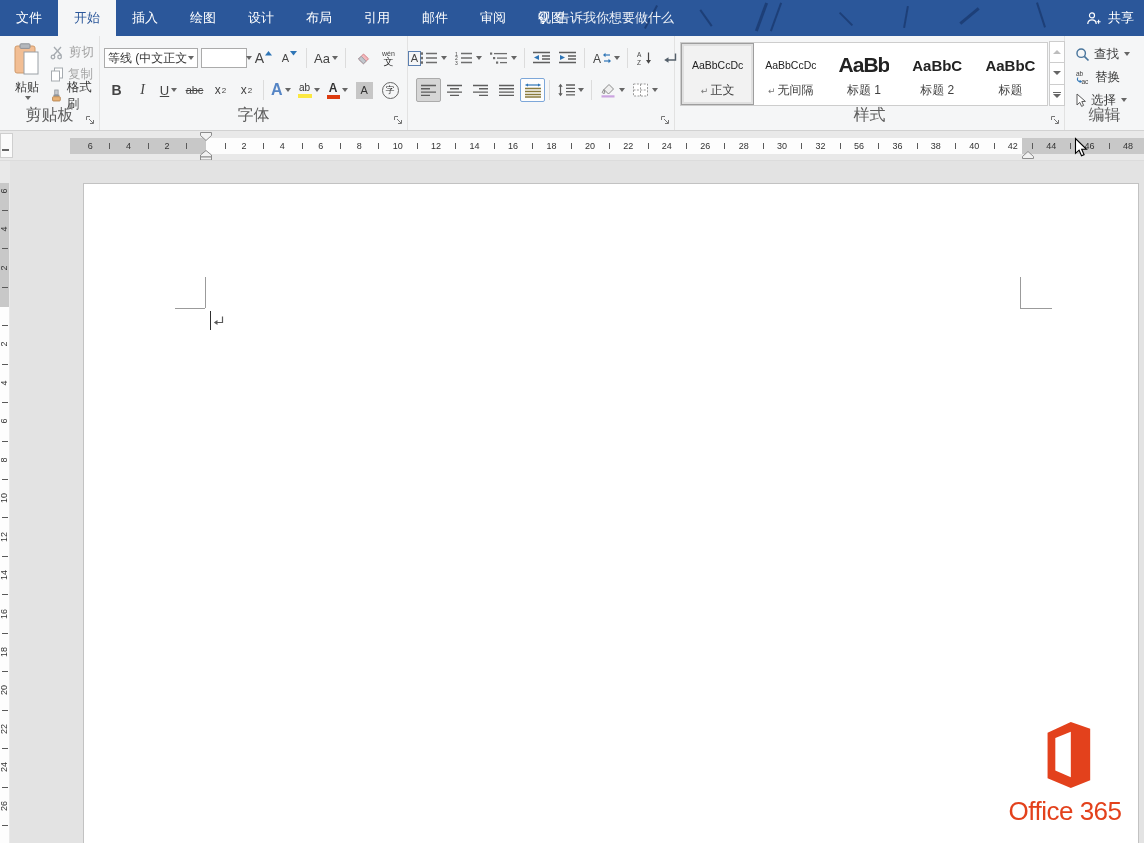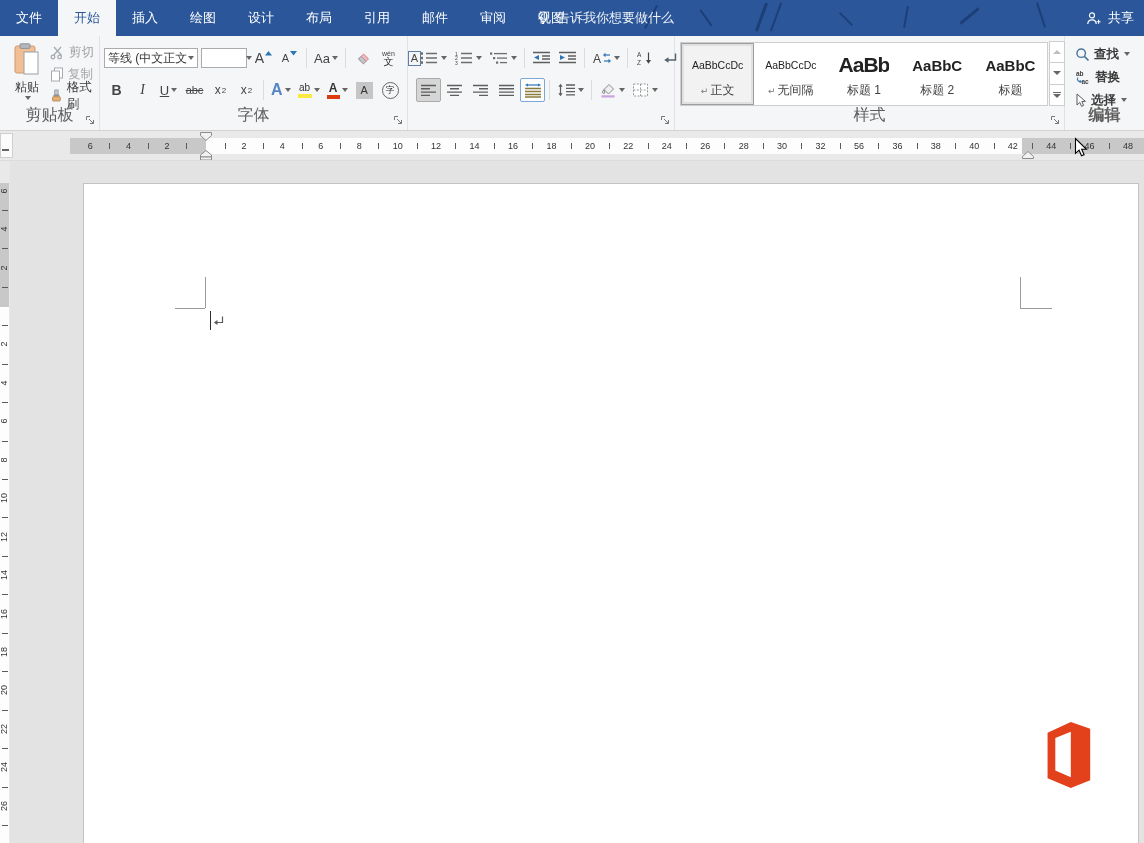--- a/index.html
+++ b/index.html
@@ -16,21 +16,21 @@
   .tab.active{background:#F5F6F7;color:#2B579A;}
   .tellme{position:absolute;left:536px;top:0;height:36px;display:flex;align-items:center;gap:7px;
           color:rgba(255,255,255,.92);font-size:13px;}
   .share{position:absolute;right:10px;top:0;height:36px;display:flex;align-items:center;gap:6px;
          color:#FFF;font-size:13px;}
 
   
   .ribbon{position:absolute;left:0;top:36px;width:1144px;height:95px;background:#F5F6F7;
           border-bottom:1px solid #D2D2D2;display:flex;box-sizing:border-box;}
   .rgroup{position:relative;height:100%;border-right:1px solid #E2E2E2;box-sizing:border-box;flex:none;}
-  .g-clip{width:100px;} .g-font{width:308px;} .g-para{width:267px;} .g-styles{width:390px;} .g-edit{flex:1;font-weight:bold;}
+  .g-clip{width:100px;} .g-font{width:308px;} .g-para{width:267px;} .g-styles{width:390px;} .g-edit{flex:1;}
   .grouplabel{position:absolute;bottom:4px;left:0;right:0;text-align:center;font-size:16px;color:#5E5E5E;}
   .launcher{position:absolute;bottom:5px;right:4px;width:10px;height:10px;}
   .rrow{position:absolute;left:4px;display:flex;align-items:center;gap:1px;}
   .r1{top:10px;height:24px;text-align:center;} .r2{top:42px;height:24px;}
   .rbtn{display:flex;align-items:center;justify-content:center;height:22px;min-width:19px;
         padding:0 2px;border:1px solid transparent;border-radius:2px;gap:1px;cursor:default;}
   .vdiv{width:1px;height:20px;background:#DCDCDC;margin:0 3px;flex:none;}
   .crt{display:inline-block;width:0;height:0;border-left:3px solid transparent;
        border-right:3px solid transparent;border-top:4px solid #666;margin-left:1px;flex:none;}
 
@@ -638,20 +638,21 @@
       <div class="caret"></div>
       <svg style="position:absolute;left:129px;top:131px;" width="12" height="12" viewBox="0 0 12 12">
         <path d="M9.5 1.5v6H4" fill="none" stroke="#5A5A5A" stroke-width="1.2"></path>
         <polygon points="4.5,5 4.5,10 0.8,7.5" fill="#5A5A5A"></polygon>
       </svg>
       <div class="logo">
         <svg width="62" height="70" viewBox="0 0 64 72">
           <polygon id="logo-outer" points="38,2 58,9 58,62 38,70 14,60 14,13" fill="#E3411C"></polygon>
           <polygon points="38,12 22,18.5 22,52 38,59" fill="#FFF"></polygon>
         </svg>
+        <div class="ltxt" id="logo-text" style="color: rgb(227, 65, 28);">Office 365</div>
       </div>
     </div>
   </div>
 
   <svg class="cursor" width="16" height="22" viewBox="0 0 16 22">
     <path d="M1.5 1.5v14.8l3.6-3.1 2.4 5.6 2.6-1.1-2.4-5.4h4.8z" fill="#fff" stroke="#000" stroke-width="1.1"></path>
   </svg>
 
 </div>
 

